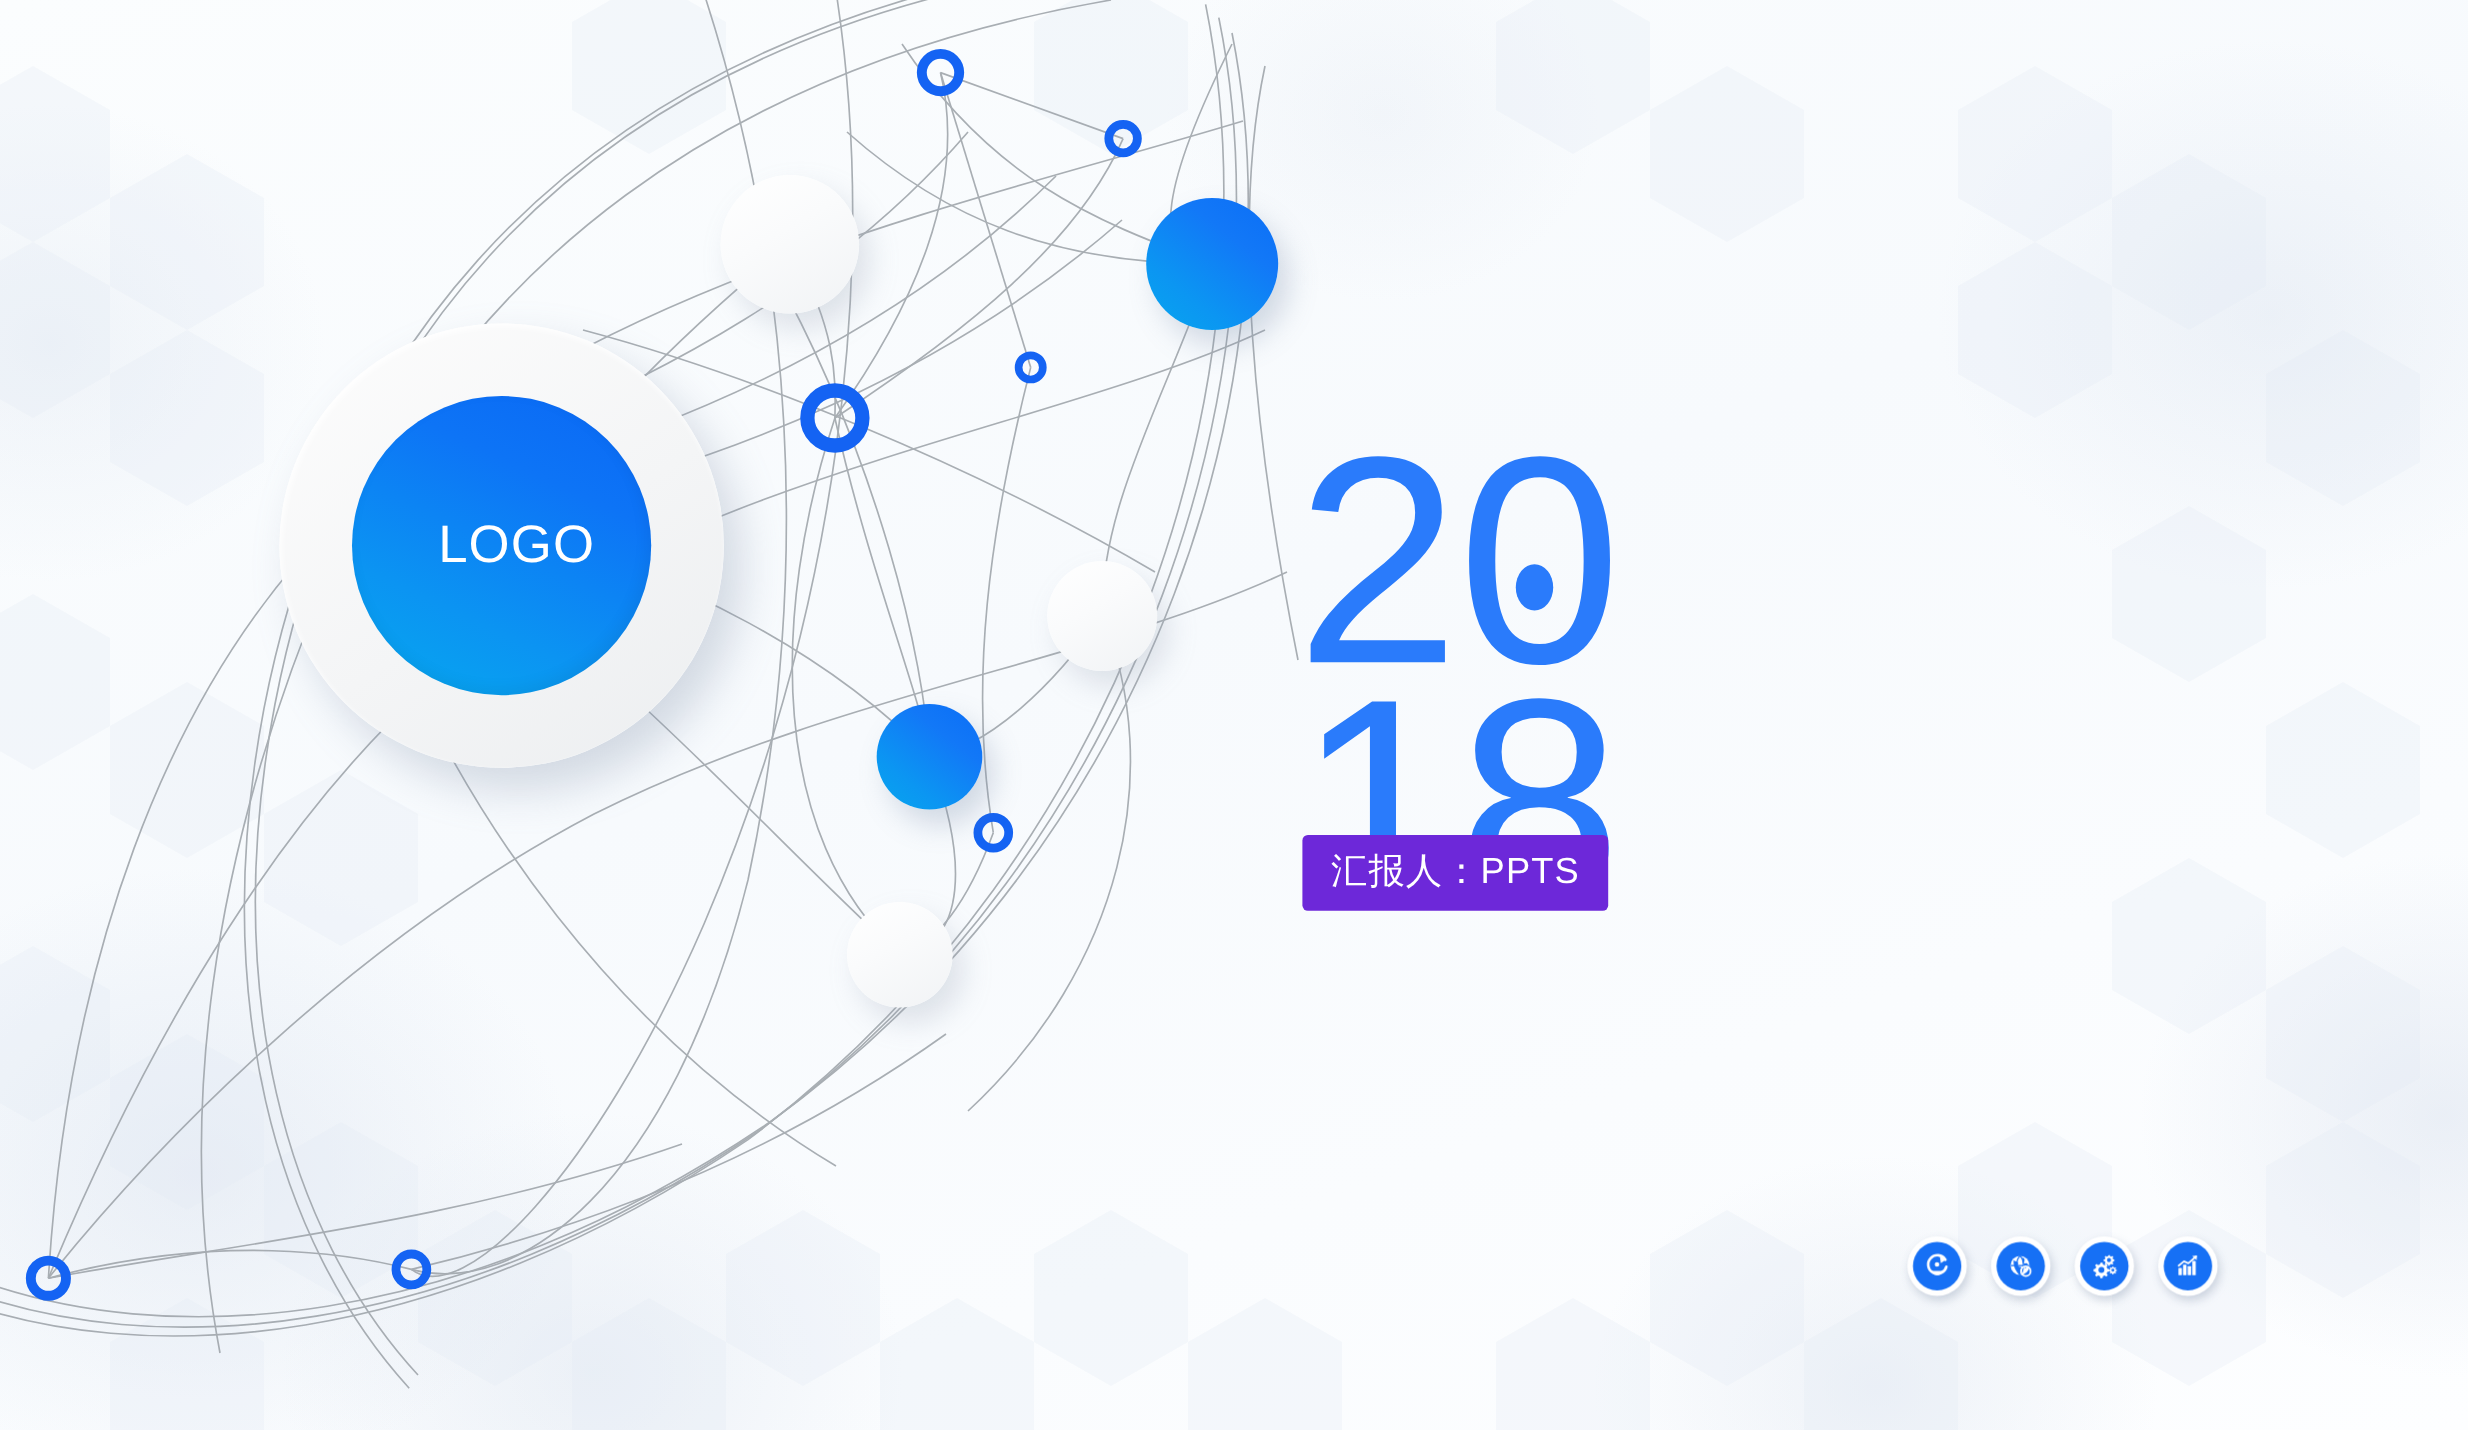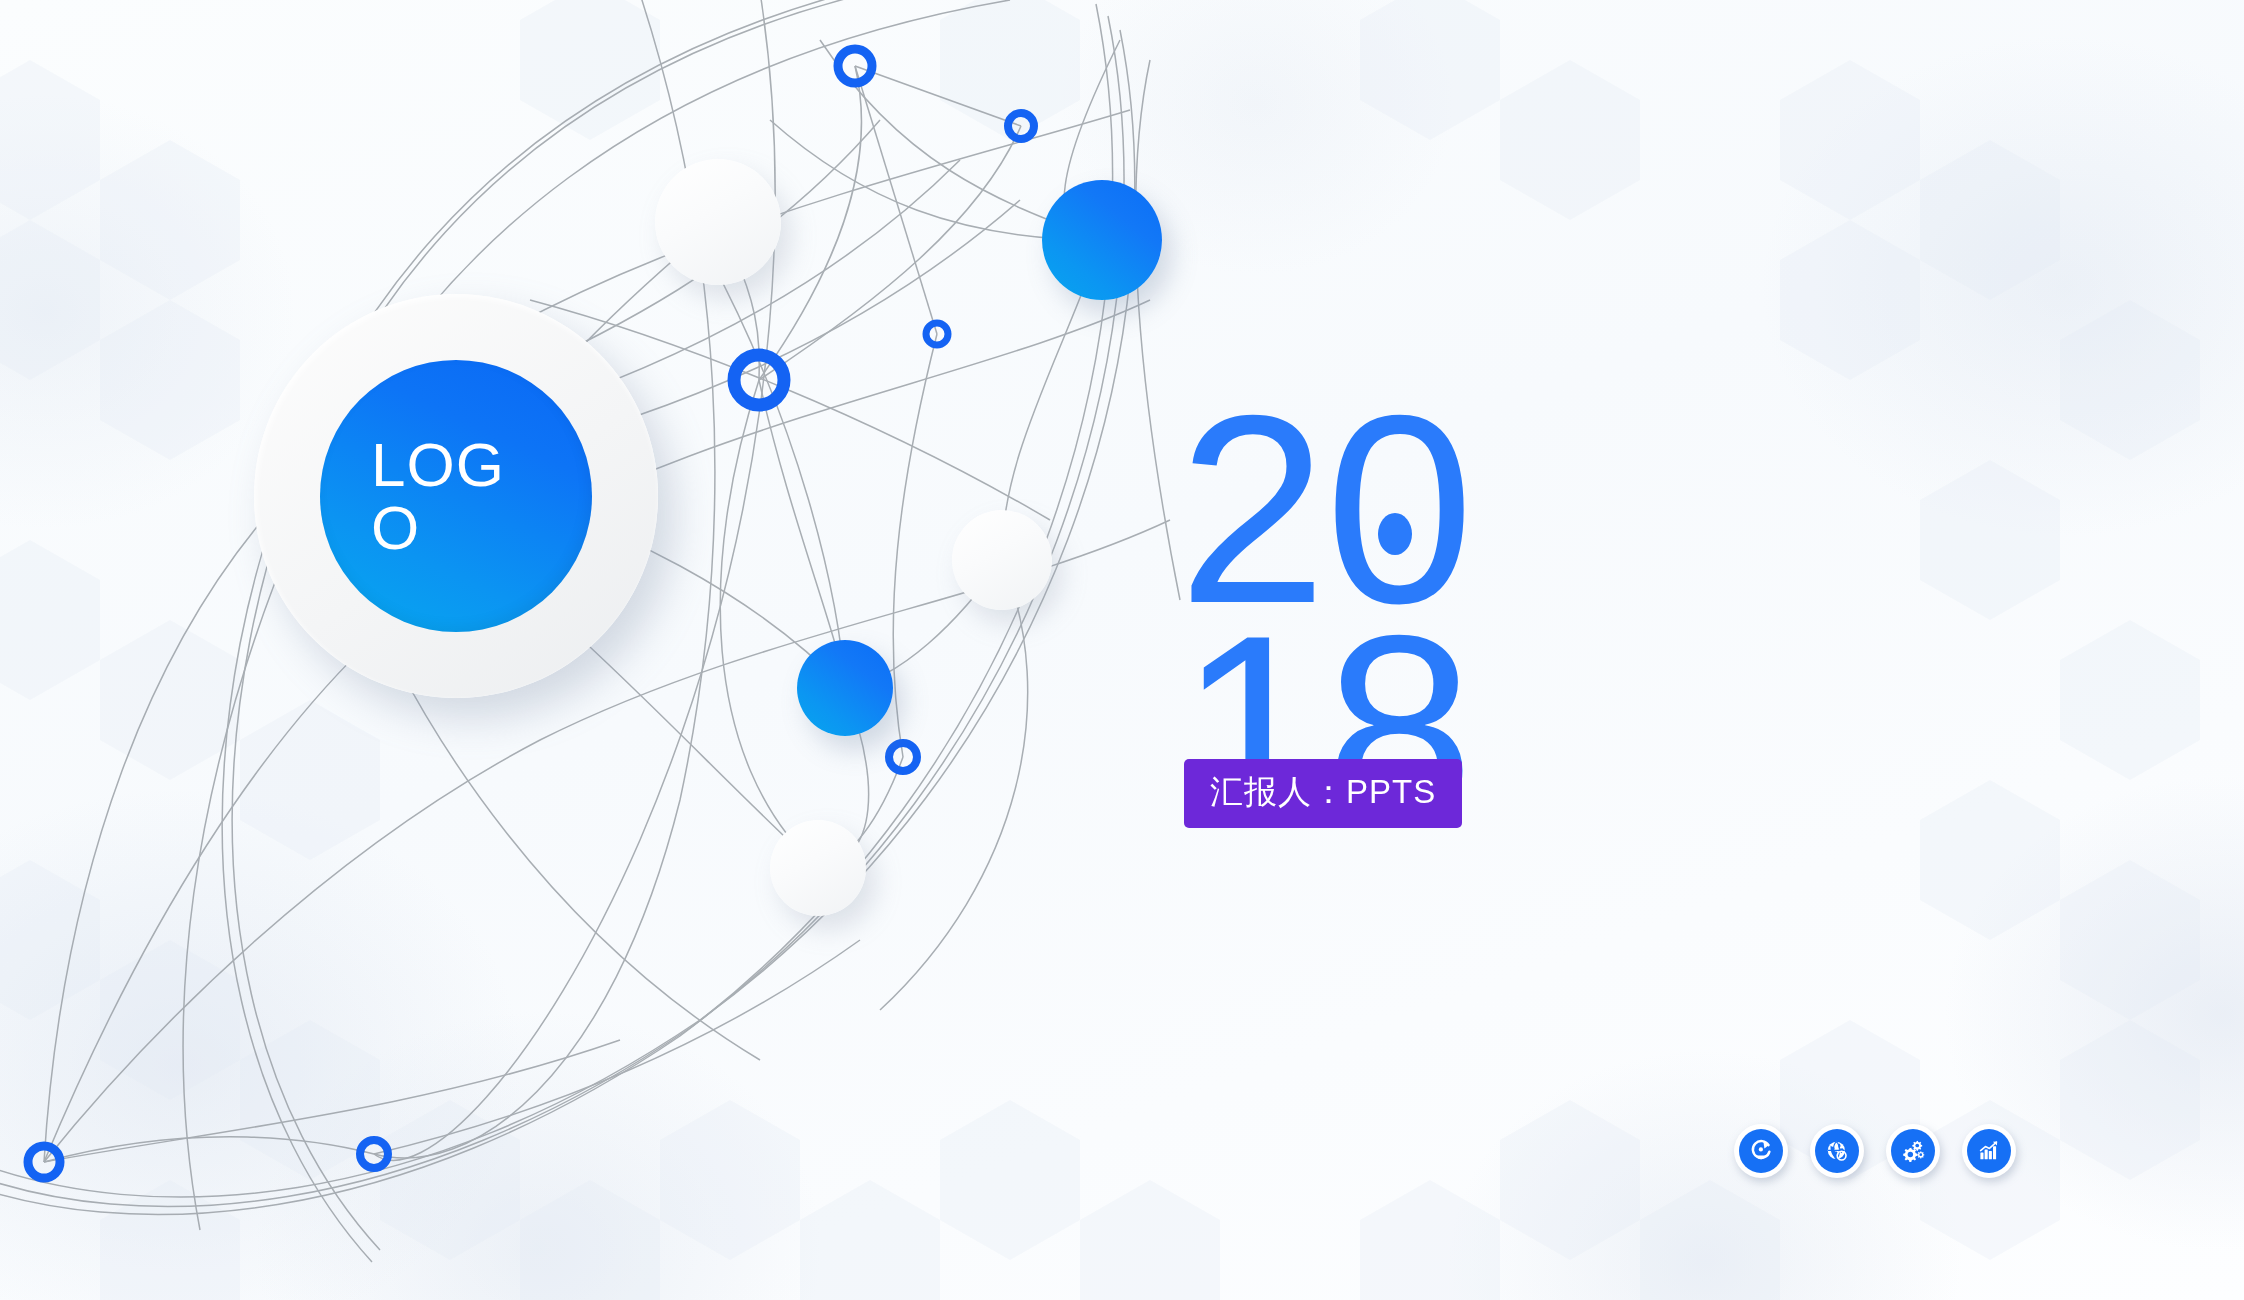--- a/index.html
+++ b/index.html
@@ -80,24 +80,24 @@
     height: 272px;
     border-radius: 50%;
     background: linear-gradient(205deg, #0a68f5 0%, #0d74f6 30%, #0b94f2 70%, #06a9ef 100%);
     display: flex;
     align-items: center;
     justify-content: center;
     box-shadow: inset -3px -5px 14px rgba(0,0,0,0.06);
   }
   .logo-text {
     color: #ffffff;
-    font-size: 62px;
+    font-size: 48px;
     line-height: 1.02;
     letter-spacing: 1px;
-    text-align: left;
+    text-align: right;
     width: 170px;
     word-break: break-all;
     font-weight: 400;
   }
 
   
   .text-block {
     position: absolute;
     left: 1178px;
     top: 400px;

